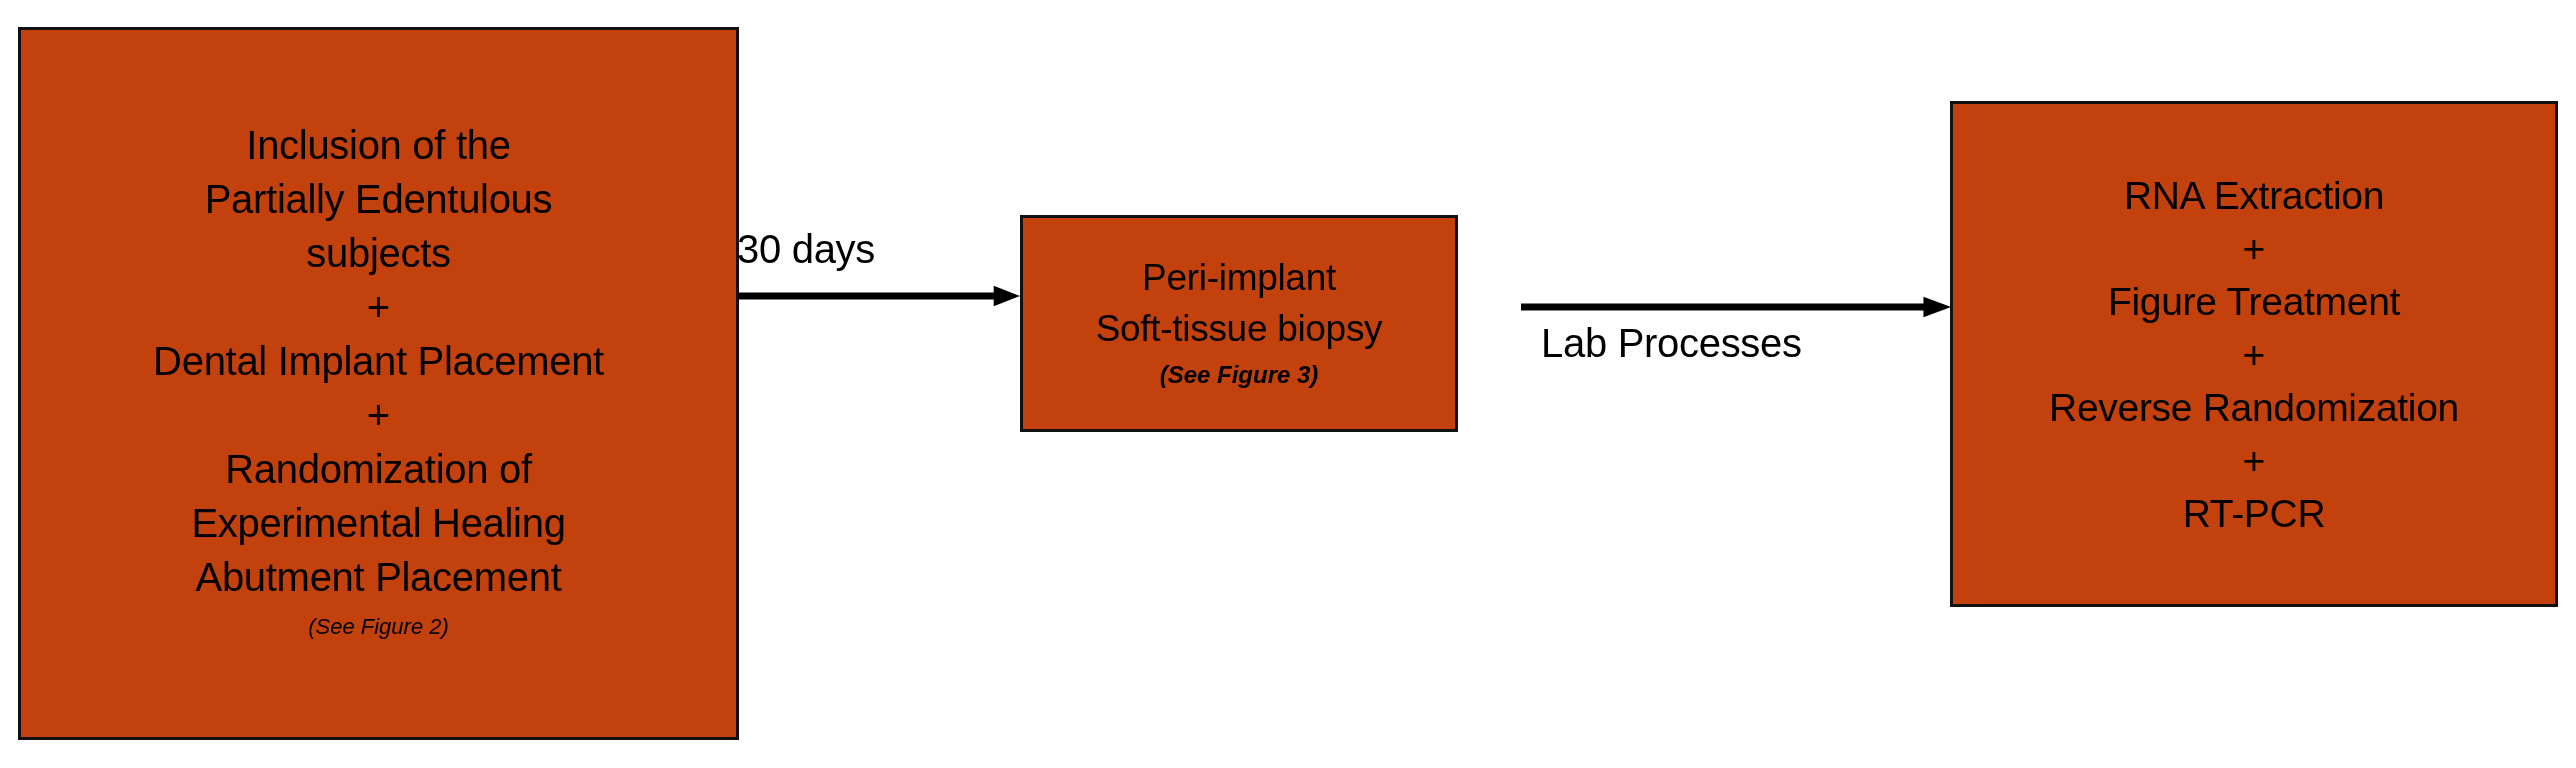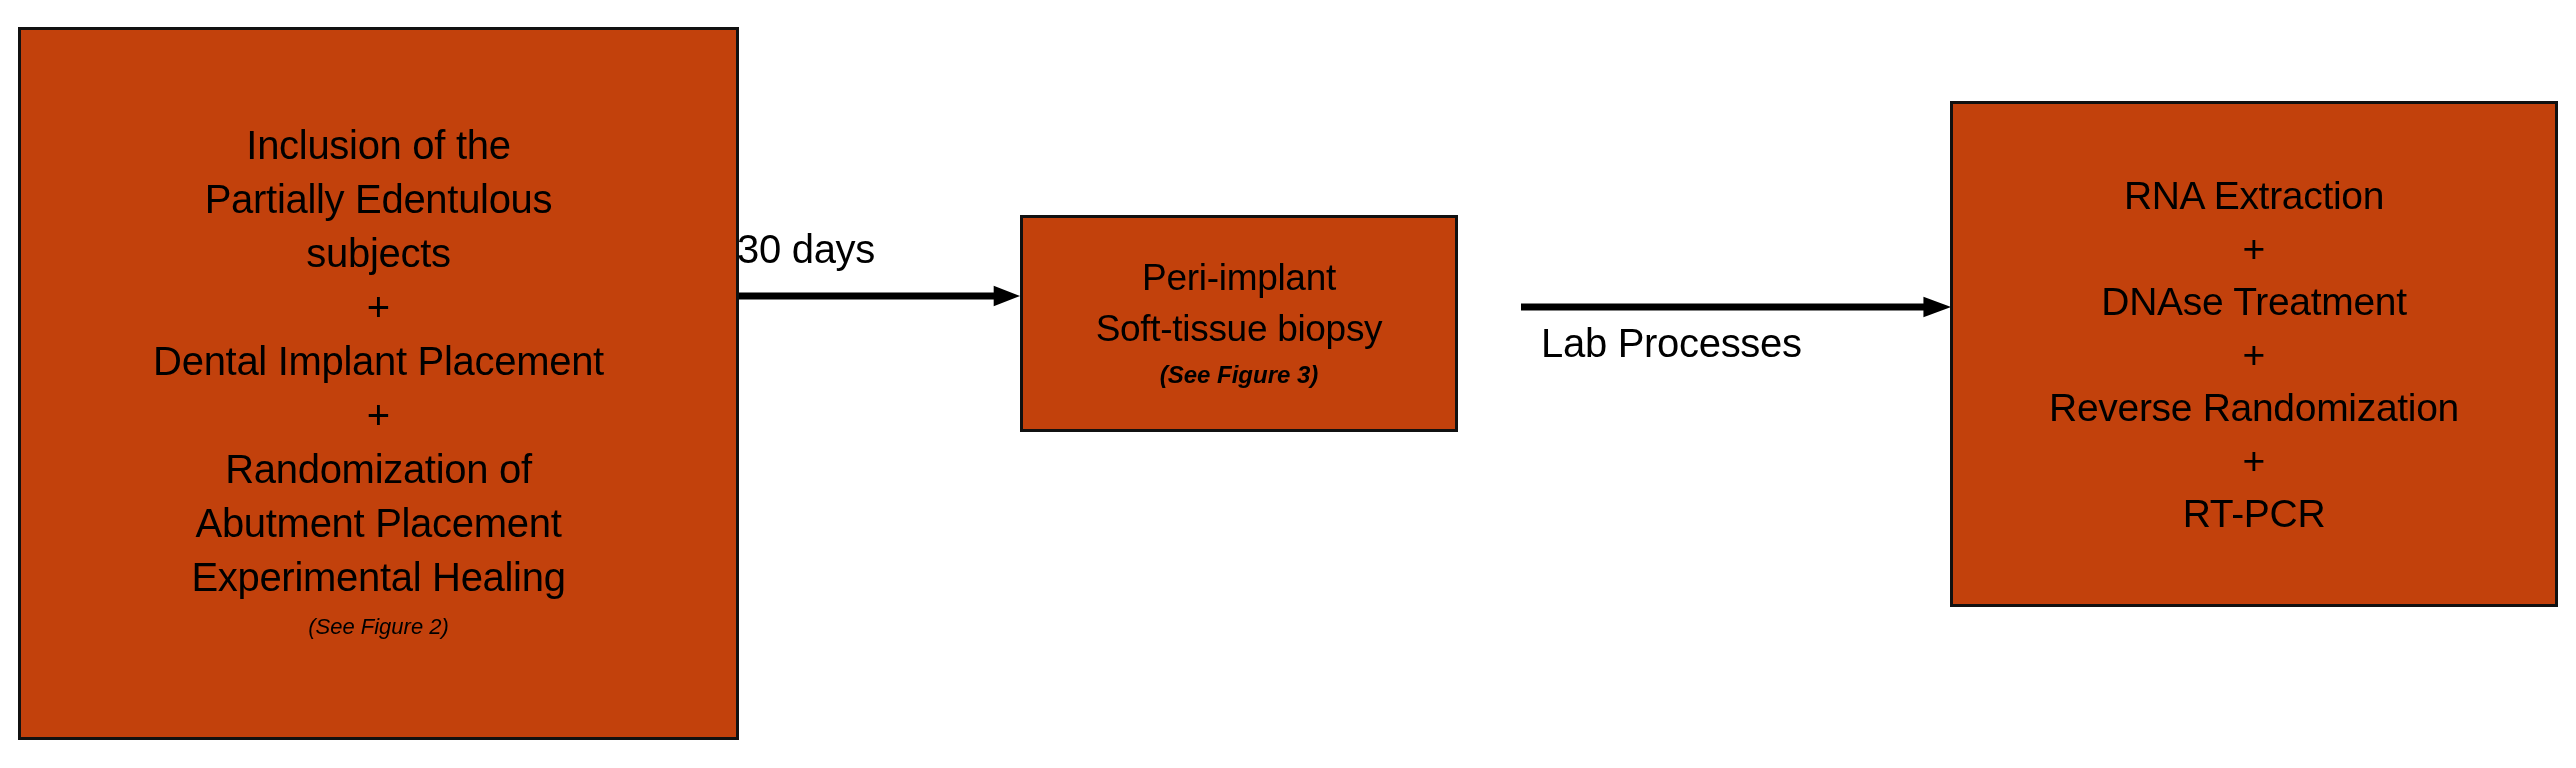--- a/index.html
+++ b/index.html
@@ -93,22 +93,22 @@
 <div id="canvas">
 
   <div class="flow-box" id="box-inclusion">
     <span class="box-line">Inclusion of the</span>
     <span class="box-line">Partially Edentulous</span>
     <span class="box-line">subjects</span>
     <span class="plus-line">+</span>
     <span class="box-line">Dental Implant Placement</span>
     <span class="plus-line">+</span>
     <span class="box-line">Randomization of</span>
+    <span class="box-line">Experimental Healing</span>
     <span class="box-line">Abutment Placement</span>
-    <span class="box-line">Experimental Healing</span>
     <span class="note-line">(See Figure 2)</span>
   </div>
 
   <div class="arrow" id="arrow-inclusion-biopsy" style="left:739px; top:283px; width:283px;">
     <svg width="283" height="26" viewBox="0 0 440 40" aria-hidden="true">
       <line x1="0" y1="20" x2="400" y2="20" stroke="#000000" stroke-width="11"></line>
       <polygon points="396,4 437,20 396,36" fill="#000000"></polygon>
     </svg>
   </div>
   <span class="edge-label" id="label-30-days">30 days</span>
@@ -123,21 +123,21 @@
     <svg width="432" height="26" viewBox="0 0 672 40" aria-hidden="true">
       <line x1="0" y1="20" x2="630" y2="20" stroke="#000000" stroke-width="11"></line>
       <polygon points="626,4 669,20 626,36" fill="#000000"></polygon>
     </svg>
   </div>
   <span class="edge-label" id="label-lab-proc">Lab Processes</span>
 
   <div class="flow-box" id="box-lab">
     <span class="box-line">RNA Extraction</span>
     <span class="plus-line">+</span>
-    <span class="box-line">DNAse Treatment</span>
+    <span class="box-line">Figure Treatment</span>
     <span class="plus-line">+</span>
     <span class="box-line">Reverse Randomization</span>
     <span class="plus-line">+</span>
     <span class="box-line">RT-PCR</span>
   </div>
 
 </div>
 
 
 </body></html>

